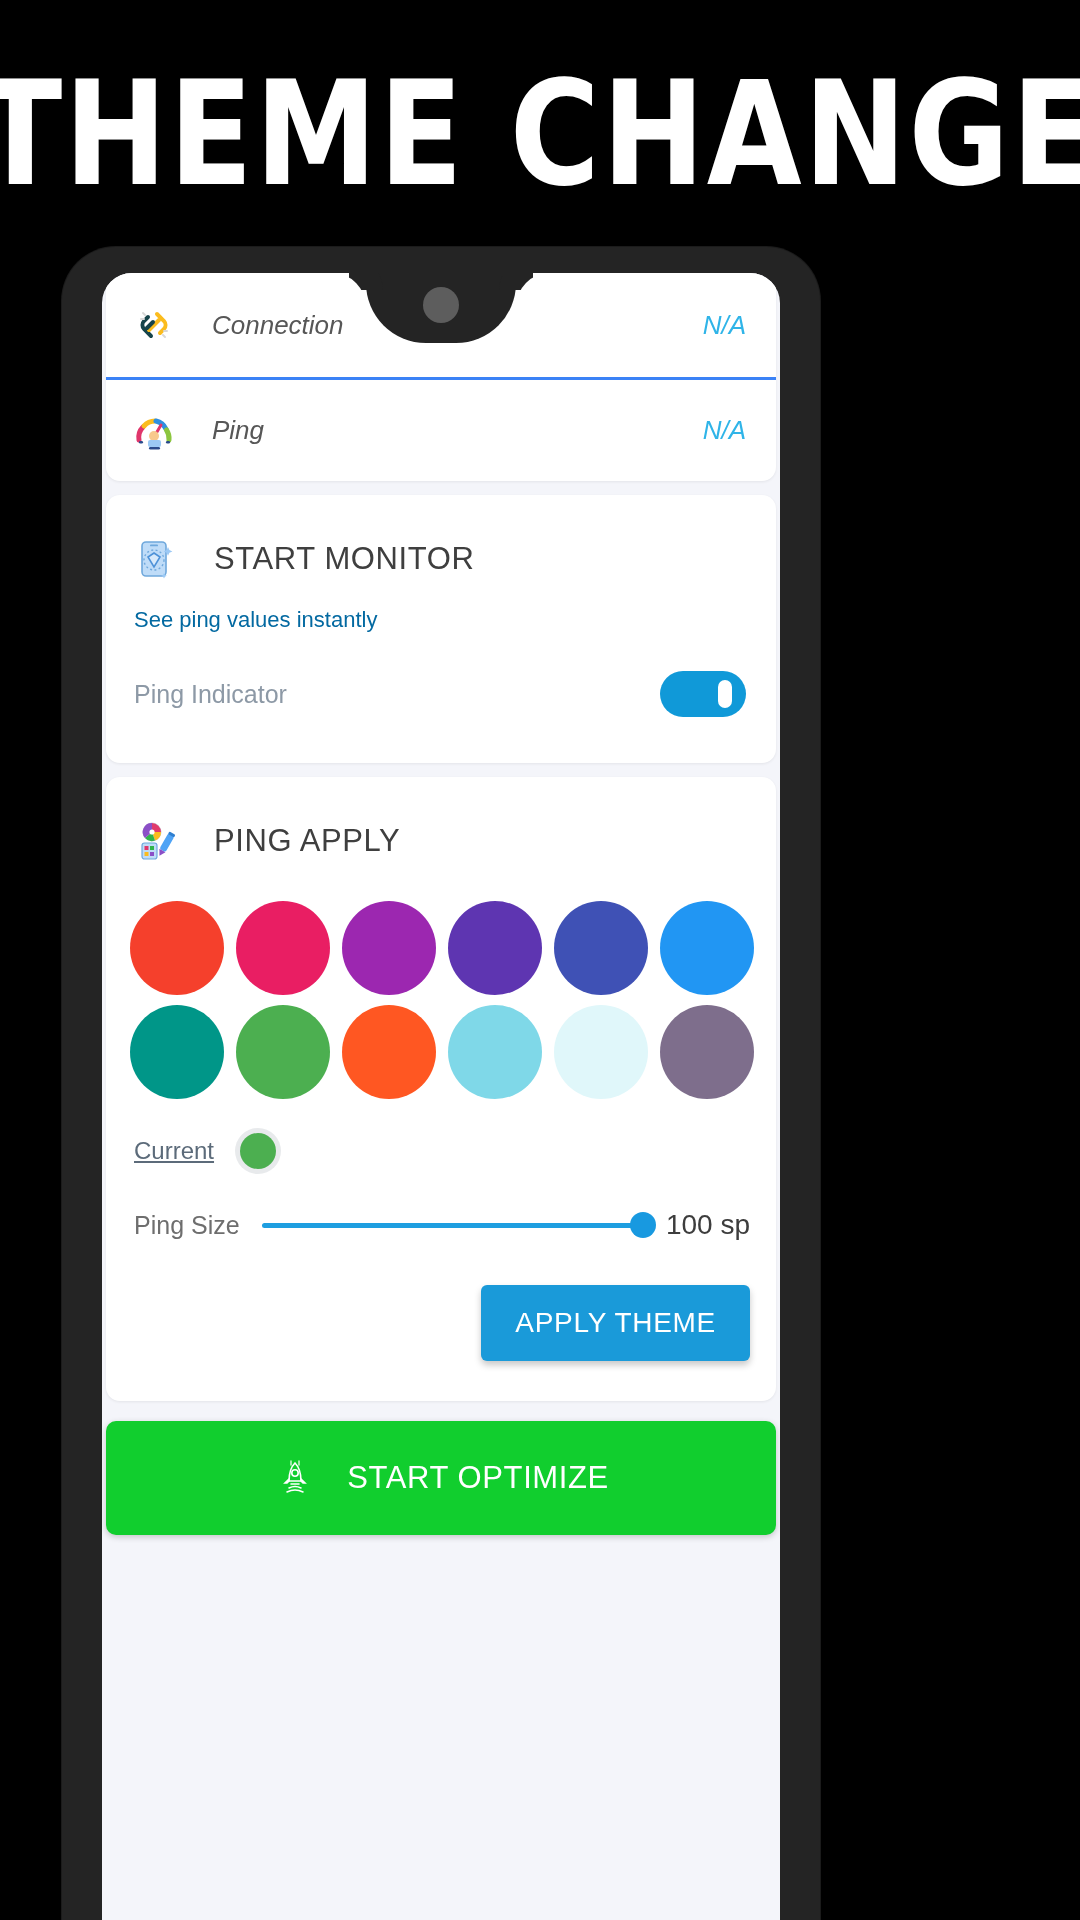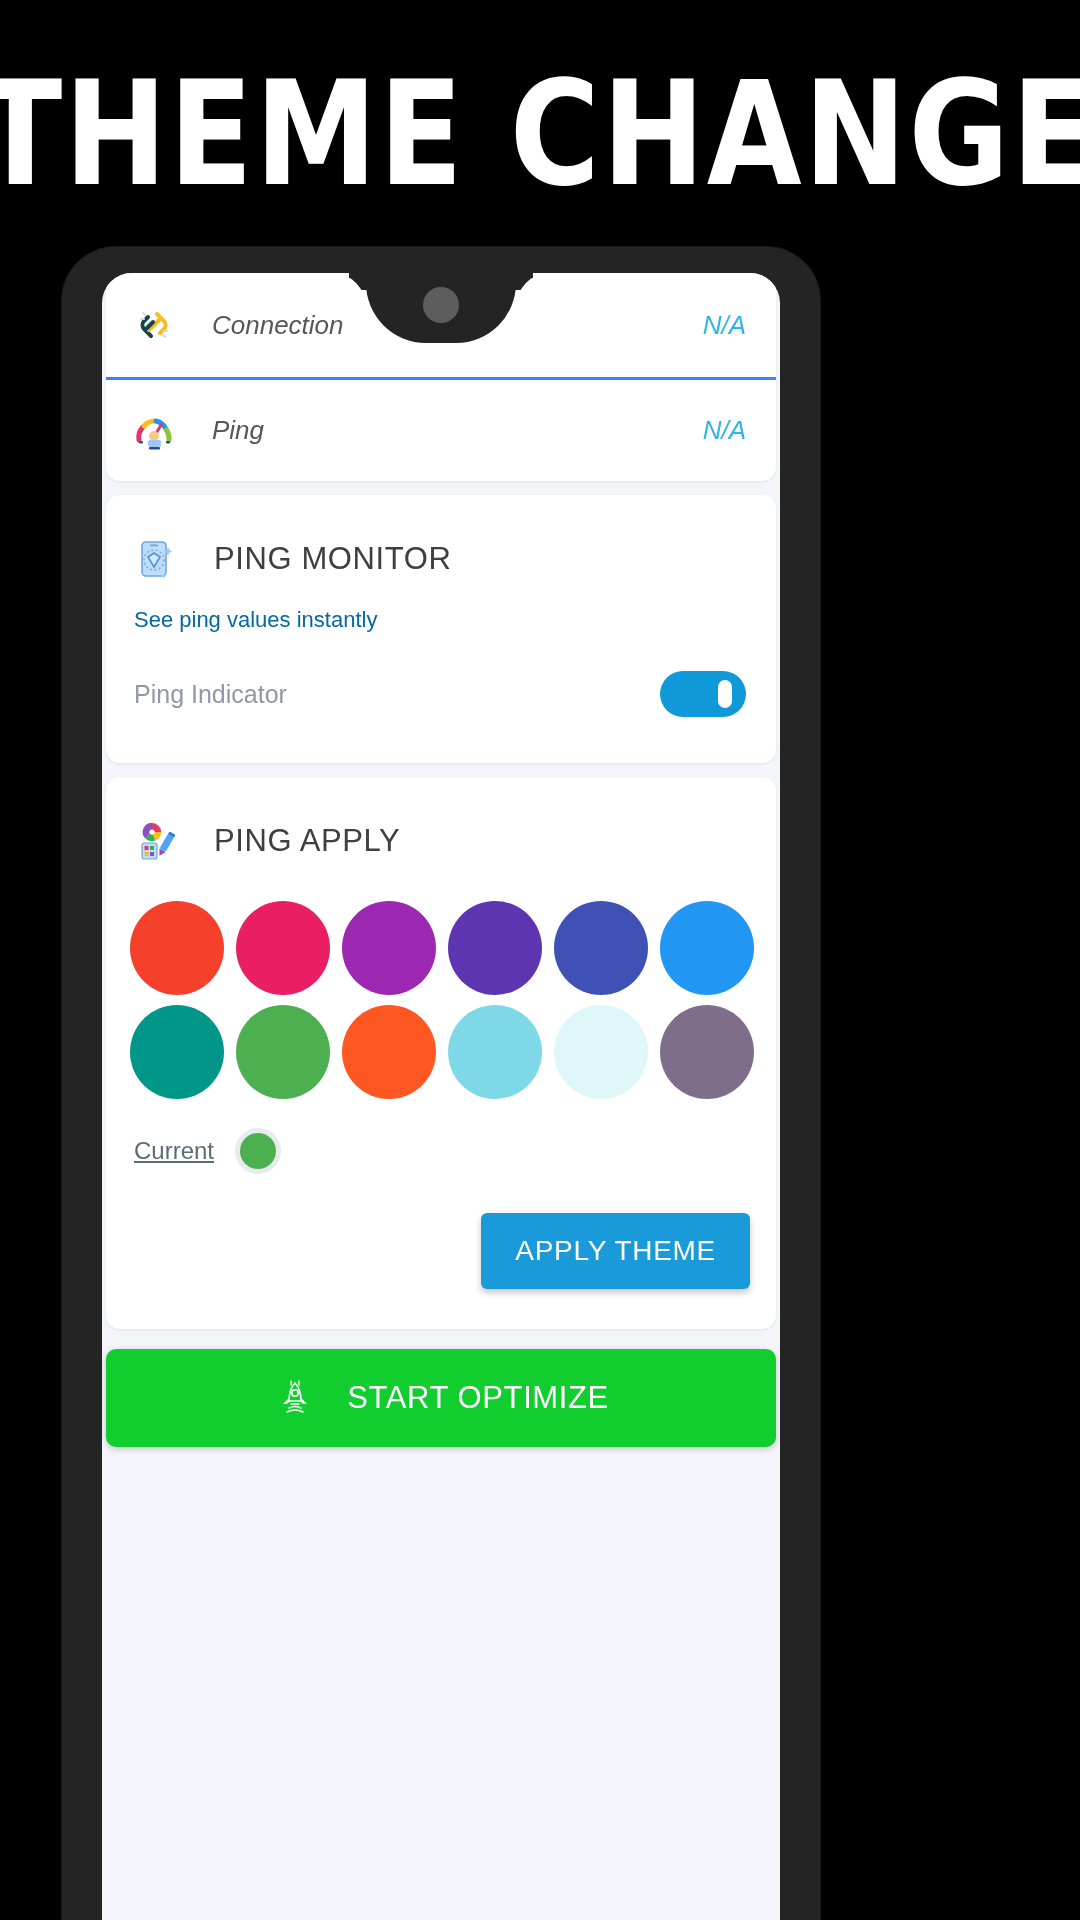--- a/index.html
+++ b/index.html
@@ -289,21 +289,21 @@
 
   .optimize-wrap {
     padding: 6px 4px 0 4px;
   }
   .optimize-btn {
     display: flex;
     align-items: center;
     justify-content: center;
     background: #11ce2e;
     border-radius: 10px;
-    height: 98px;
+    height: 114px;
     color: #ffffff;
     font-size: 31px;
     letter-spacing: 0.6px;
     box-shadow: 0 2px 6px rgba(0,0,0,0.2);
     border: none;
     width: 100%;
     font-family: "Liberation Sans", sans-serif;
   }
   .optimize-btn .rocket {
     margin-right: 30px;
@@ -375,21 +375,21 @@
           <span class="section-icon">
             <svg width="44" height="44" viewBox="0 0 44 44">
               <rect x="8" y="5" width="24" height="34" rx="4" fill="#BFDCF8" stroke="#6FA8DC" stroke-width="1.6"></rect>
               <rect x="16" y="7.5" width="8" height="1.8" rx="0.9" fill="#6FA8DC"></rect>
               <circle cx="20" cy="23" r="10" fill="none" stroke="#6FA8DC" stroke-width="1.4" stroke-dasharray="2 2.4"></circle>
               <path d="M20 16 L26 20 L20 30 L14 20 Z" fill="#D8EAFB" stroke="#4E92D8" stroke-width="1.6"></path>
               <path d="M34 10 l1.4 3 3 1.4 -3 1.4 -1.4 3 -1.4 -3 -3 -1.4 3 -1.4z" fill="#9CC9F5"></path>
               <path d="M30 36 l.9 1.9 1.9 .9 -1.9 .9 -.9 1.9 -.9 -1.9 -1.9 -.9 1.9 -.9z" fill="#9CC9F5"></path>
             </svg>
           </span>
-          <span class="section-title">PING MONITOR</span>
+          <span class="section-title">START MONITOR</span>
         </div>
         <div class="section-sub">See ping values instantly</div>
         <div class="toggle-row">
           <span class="toggle-label">Ping Indicator</span>
           <span class="switch" style="background: rgb(16, 153, 216);">
             <span class="knob"></span>
           </span>
         </div>
       </div>
 
@@ -431,20 +431,28 @@
           <span class="swatch" style="background:#7FD8E8"></span>
           <span class="swatch" style="background:#E0F7FA"></span>
           <span class="swatch" style="background:#7E6E8C"></span>
         </div>
 
         <div class="current-row">
           <span class="current-label">Current</span>
           <span class="current-dot" style="background: rgb(76, 175, 80);"></span>
         </div>
 
+        <div class="size-row">
+          <span class="size-label">Ping Size</span>
+          <span class="slider">
+            <span class="slider-track"></span>
+            <span class="slider-thumb"></span>
+          </span>
+          <span class="size-value">100 sp</span>
+        </div>
 
         <div class="apply-row">
           <button class="apply-btn" style="background: rgb(26, 154, 217);">APPLY THEME</button>
         </div>
       </div>
 
       <div class="optimize-wrap">
         <button class="optimize-btn" style="background: rgb(17, 206, 46);">
           <span class="rocket">
             <svg width="44" height="44" viewBox="0 0 44 44" fill="none" stroke="#ffffff" stroke-width="1.6" stroke-linecap="round">

